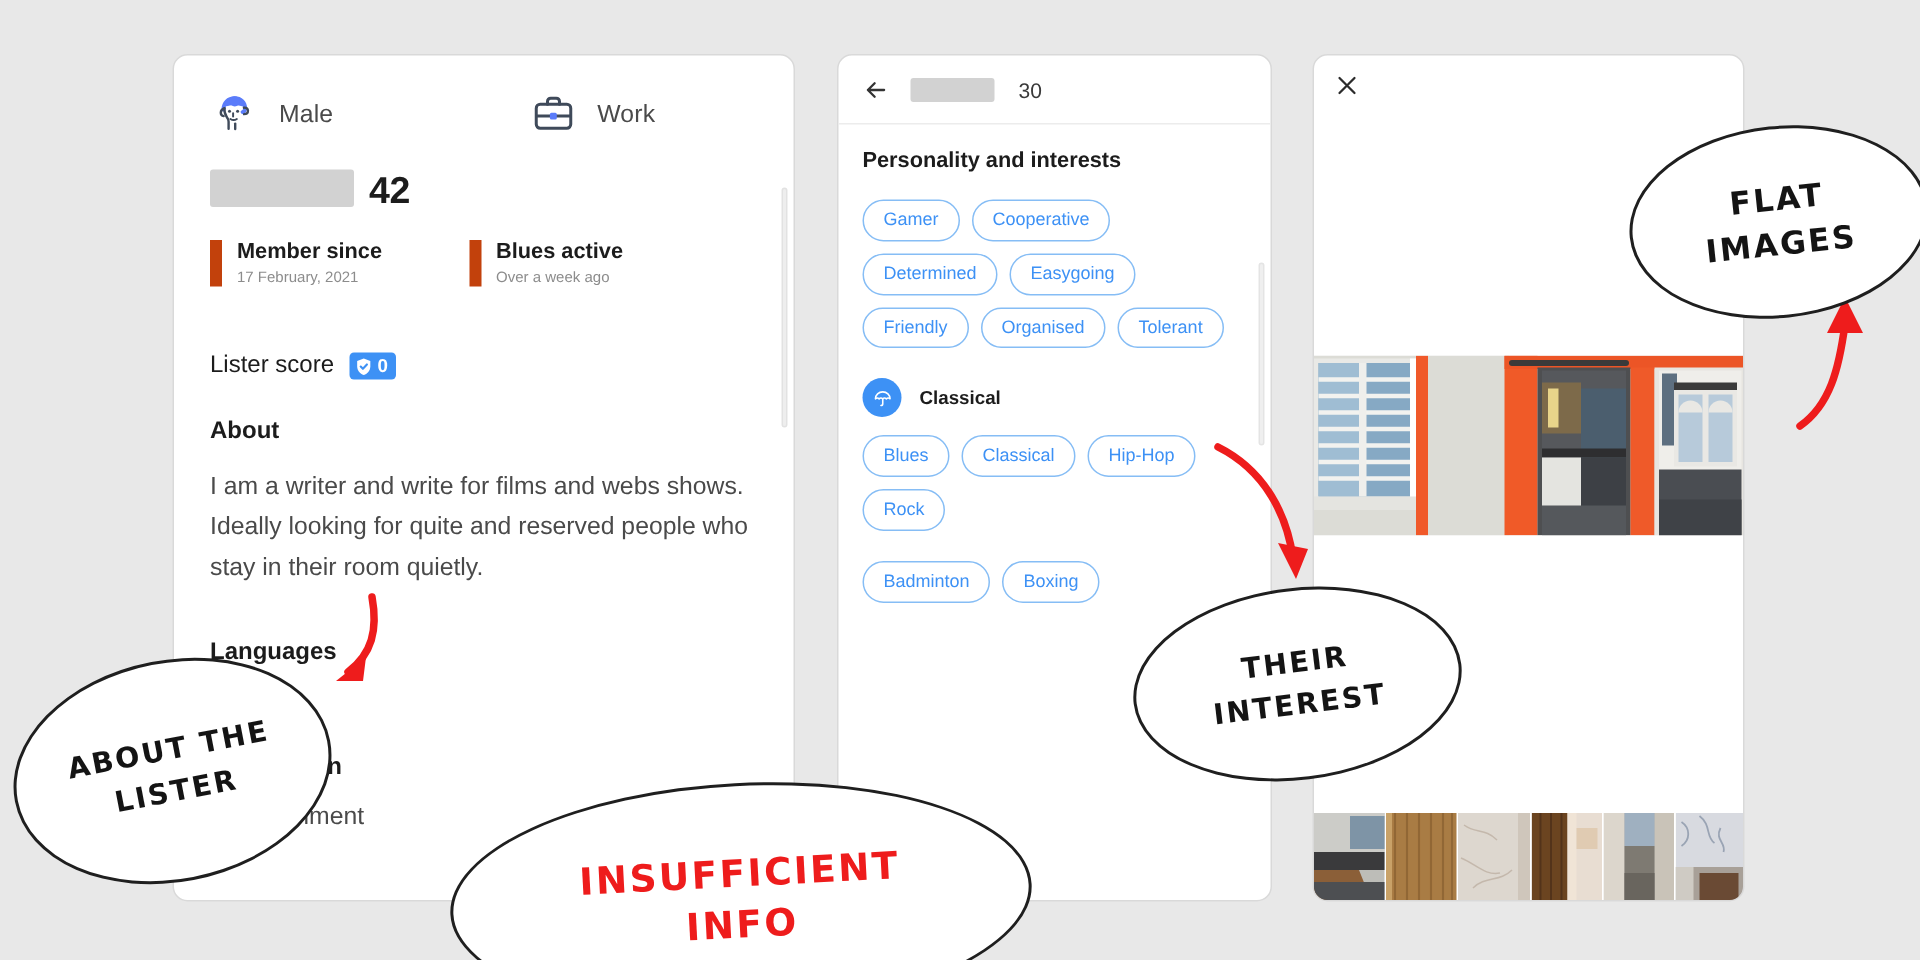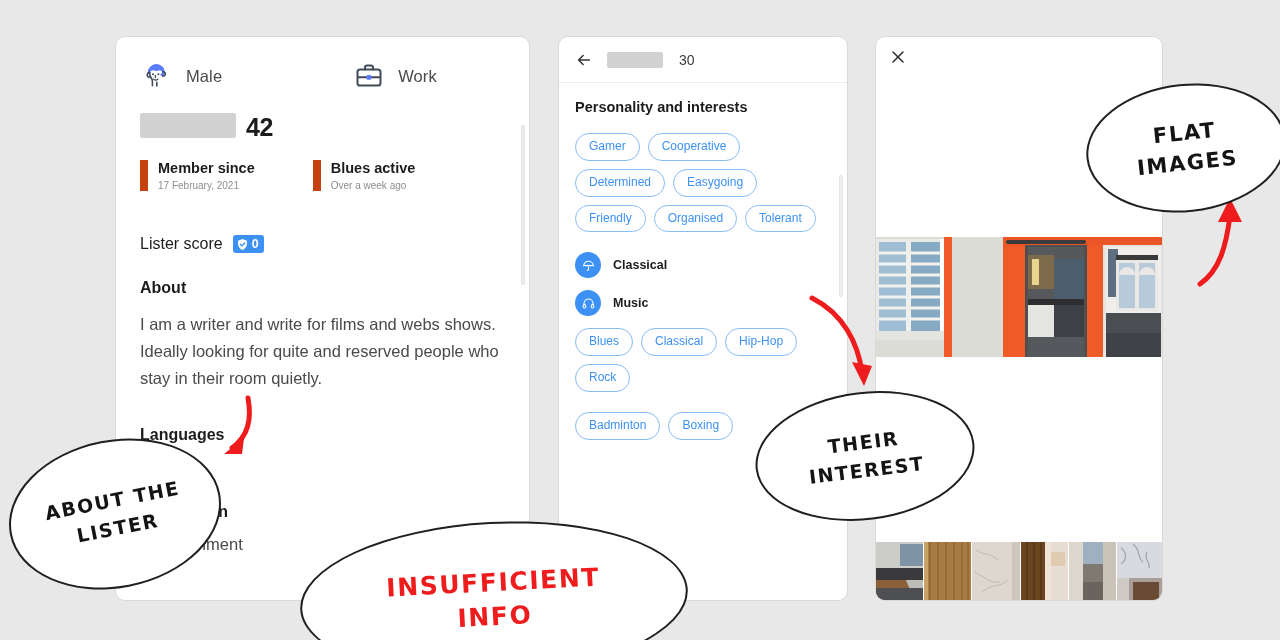--- a/index.html
+++ b/index.html
@@ -262,30 +262,20 @@
             <svg viewBox="0 0 20 20" width="15" height="15">
               <path d="M3.5 10.5c0-3.6 2.9-6.2 6.5-6.2s6.5 2.6 6.5 6.2c-1.2-1-2.2-1-3.3 0-1.1-1-2.2-1-3.2 0-1.1-1-2.1-1-3.2 0-1.1-1-2.1-1-3.3 0z" fill="none" stroke="#fff" stroke-width="1.4" stroke-linejoin="round"></path>
               <path d="M10 10.5v4.4c0 .9-.7 1.6-1.6 1.6" fill="none" stroke="#fff" stroke-width="1.4" stroke-linecap="round"></path>
             </svg>
           </span>
           <span class="grp-name">Classical</span>
         </div>
       </div>
 
       <div>
-        <div class="grp-head">
-          <span class="grp-ico">
-            <svg viewBox="0 0 20 20" width="15" height="15">
-              <path d="M4 12V10a6 6 0 0 1 12 0v2" fill="none" stroke="#fff" stroke-width="1.5" stroke-linecap="round"></path>
-              <rect x="2.9" y="11.3" width="3.4" height="4.6" rx="1.6" fill="none" stroke="#fff" stroke-width="1.4"></rect>
-              <rect x="13.7" y="11.3" width="3.4" height="4.6" rx="1.6" fill="none" stroke="#fff" stroke-width="1.4"></rect>
-            </svg>
-          </span>
-          <span class="grp-name">Music</span>
-        </div>
         <div class="chips">
           <span class="chip">Blues</span>
           <span class="chip">Classical</span>
           <span class="chip">Hip-Hop</span>
           <span class="chip">Rock</span>
         </div>
       </div>
 
       <div>
         <div class="chips">

